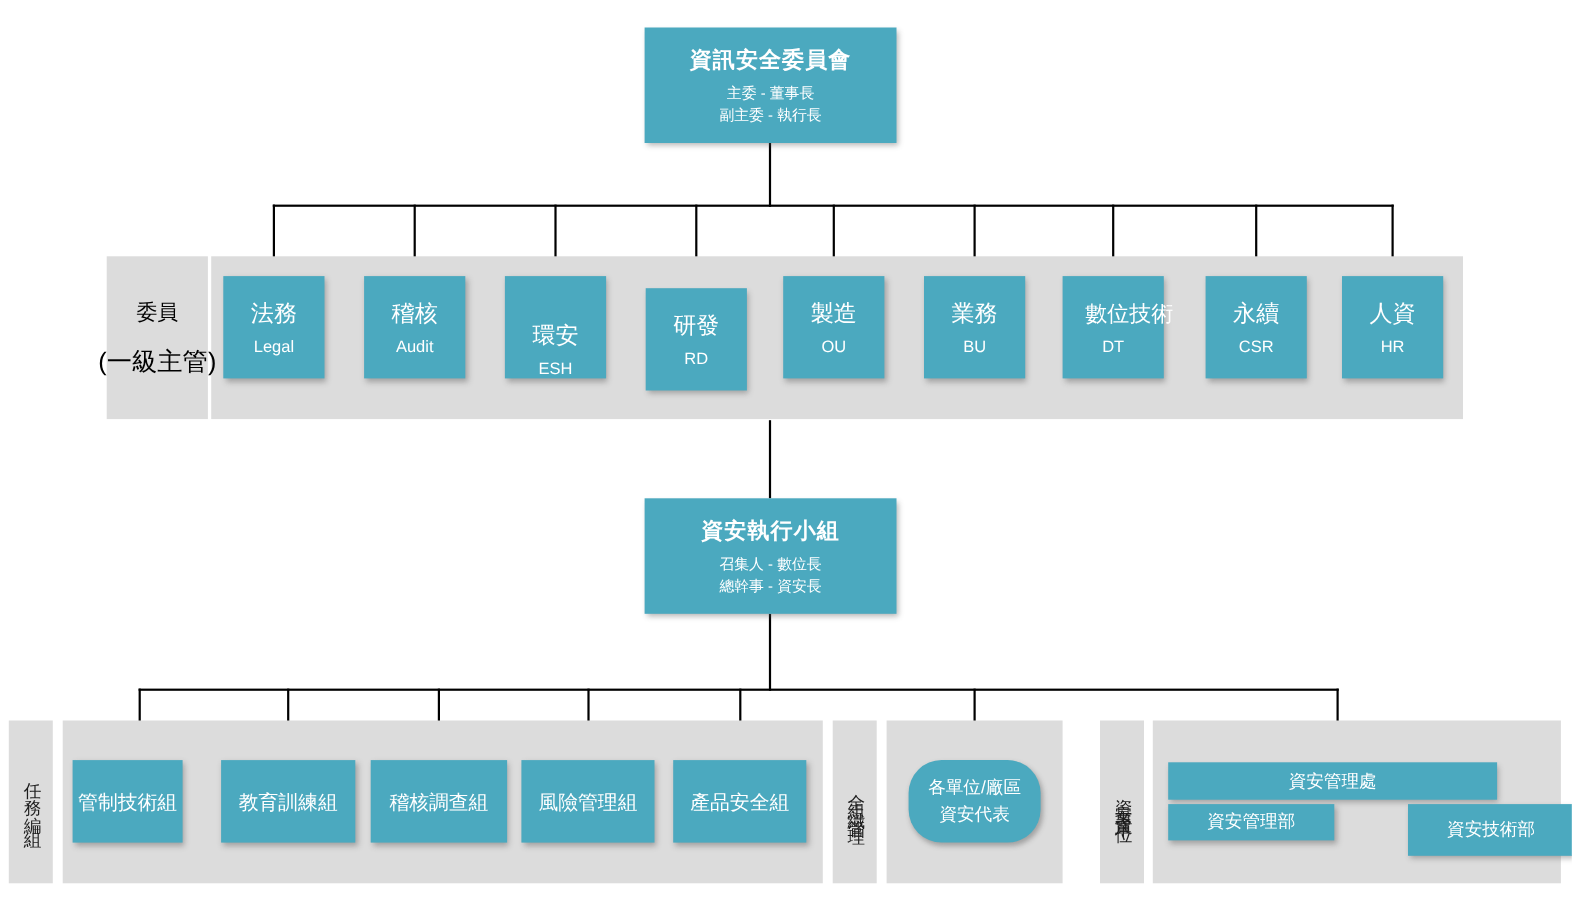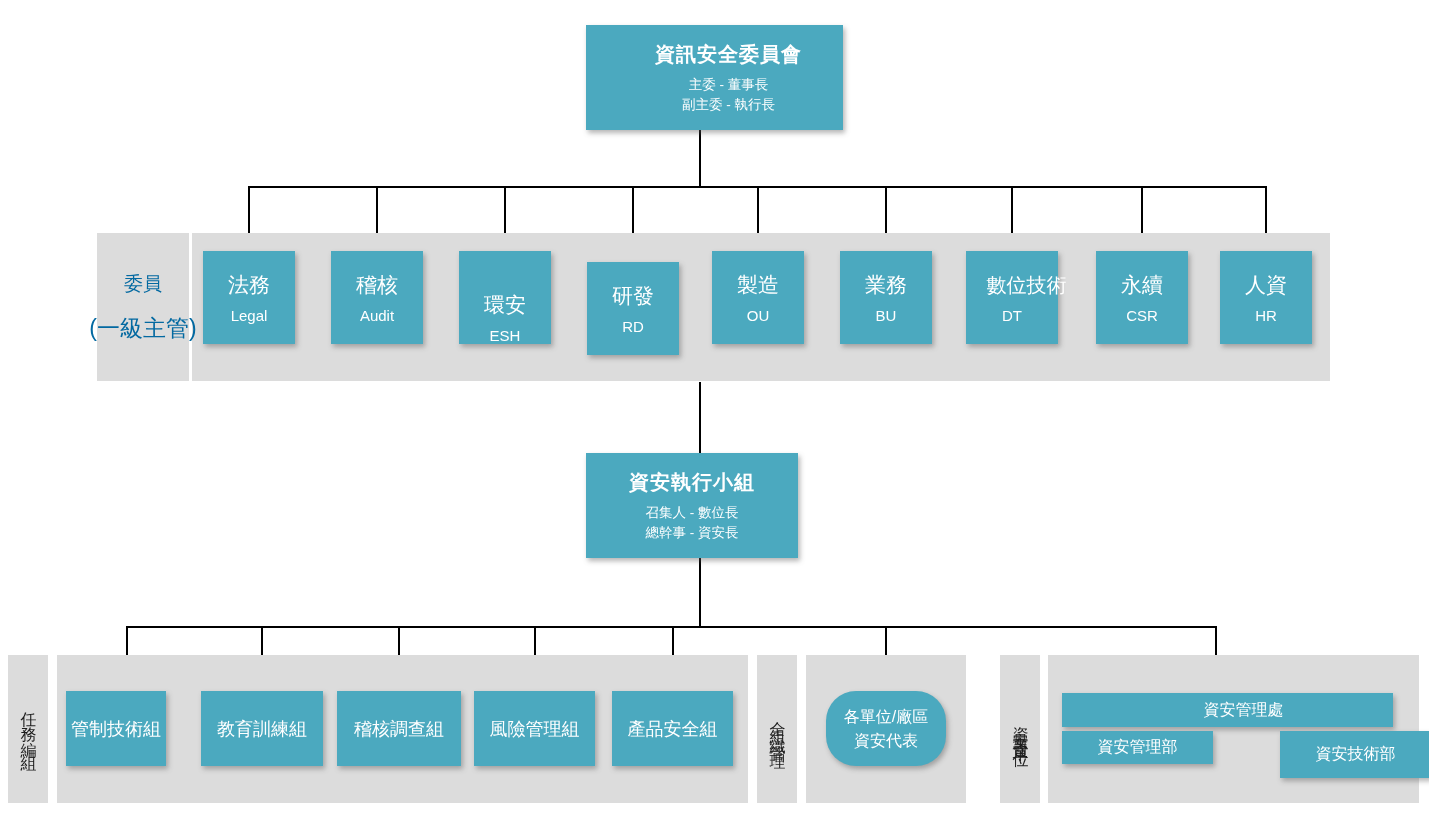--- a/index.html
+++ b/index.html
@@ -17,21 +17,21 @@
   }
   
   .line{position:absolute;background:var(--connector-black,#000);}
   .vline{width:2px;}
   .hline{height:2px;}
   
   .band{position:absolute;background:var(--band-gray,#DCDCDC);}
   .band-label{
     position:absolute;background:var(--band-gray,#DCDCDC);
     display:flex;flex-direction:column;align-items:center;justify-content:center;
-    color:#0369a1;
+    color:#000000;
   }
   .band-label .l1{font-size:19px;margin-bottom:16px;}
   .band-label .l2{font-size:23px;white-space:nowrap;}
   .vertical-label{
     position:absolute;background:var(--band-gray,#DCDCDC);
     display:flex;align-items:center;justify-content:center;
     writing-mode:vertical-rl;text-orientation:upright;
     color:#1c1c1c;font-size:16px;
   }
   .ls-4{letter-spacing:15px;}
@@ -88,21 +88,21 @@
 
   <div class="vertical-label ls-4" style="left:8px;top:655px;width:40px;height:148px;">任務編組</div>
   <div class="band" style="left:57px;top:655px;width:691px;height:148px;"></div>
 
   <div class="vertical-label ls-5" style="left:757px;top:655px;width:40px;height:148px;">全組織管理</div>
   <div class="band" style="left:806px;top:655px;width:160px;height:148px;"></div>
 
   <div class="vertical-label ls-6" style="left:1000px;top:655px;width:40px;height:148px;">資安專責單位</div>
   <div class="band" style="left:1048px;top:655px;width:371px;height:148px;"></div>
 
-  <div class="teal-box big-box" style="left:586px;top:25px;width:229px;height:105px;padding-left:28px;">
+  <div class="teal-box big-box" style="left:586px;top:25px;width:229px;height:105px;">
     <div class="title">資訊安全委員會</div>
     <div class="sub">主委 - 董事長</div>
     <div class="sub">副主委 - 執行長</div>
   </div>
 
   <div class="teal-box member-box" style="left:203px;top:251px;width:92px;height:93px;">
     <div class="zh">法務</div>
     <div class="en">Legal</div>
   </div>
   <div class="teal-box member-box" style="left:331px;top:251px;width:92px;height:93px;">
@@ -131,34 +131,34 @@
   </div>
   <div class="teal-box member-box" style="left:1096px;top:251px;width:92px;height:93px;">
     <div class="zh">永續</div>
     <div class="en">CSR</div>
   </div>
   <div class="teal-box member-box" style="left:1220px;top:251px;width:92px;height:93px;">
     <div class="zh">人資</div>
     <div class="en">HR</div>
   </div>
 
-  <div class="teal-box big-box" style="left:586px;top:453px;width:212px;height:105px;">
+  <div class="teal-box big-box" style="left:586px;top:453px;width:229px;height:105px;">
     <div class="title">資安執行小組</div>
     <div class="sub">召集人 - 數位長</div>
     <div class="sub">總幹事 - 資安長</div>
   </div>
 
   <div class="teal-box task-box" style="left:66px;top:691px;width:100px;height:75px;">管制技術組</div>
   <div class="teal-box task-box" style="left:201px;top:691px;width:122px;height:75px;">教育訓練組</div>
   <div class="teal-box task-box" style="left:337px;top:691px;width:124px;height:75px;">稽核調查組</div>
   <div class="teal-box task-box" style="left:474px;top:691px;width:121px;height:75px;">風險管理組</div>
   <div class="teal-box task-box" style="left:612px;top:691px;width:121px;height:75px;">產品安全組</div>
 
   <div class="teal-box rep-box" style="left:826px;top:691px;width:120px;height:75px;border-radius:30px;">
     <div>各單位/廠區</div>
     <div>資安代表</div>
   </div>
 
-  <div class="teal-box dept-box" style="left:1062px;top:693px;width:299px;height:34px;padding-left:32px;">資安管理處</div>
+  <div class="teal-box dept-box" style="left:1062px;top:693px;width:299px;height:34px;">資安管理處</div>
   <div class="teal-box dept-box" style="left:1062px;top:731px;width:151px;height:33px;">資安管理部</div>
   <div class="teal-box dept-box" style="left:1280px;top:731px;width:151px;height:47px;">資安技術部</div>
 
 </div>
 
 </body></html>

